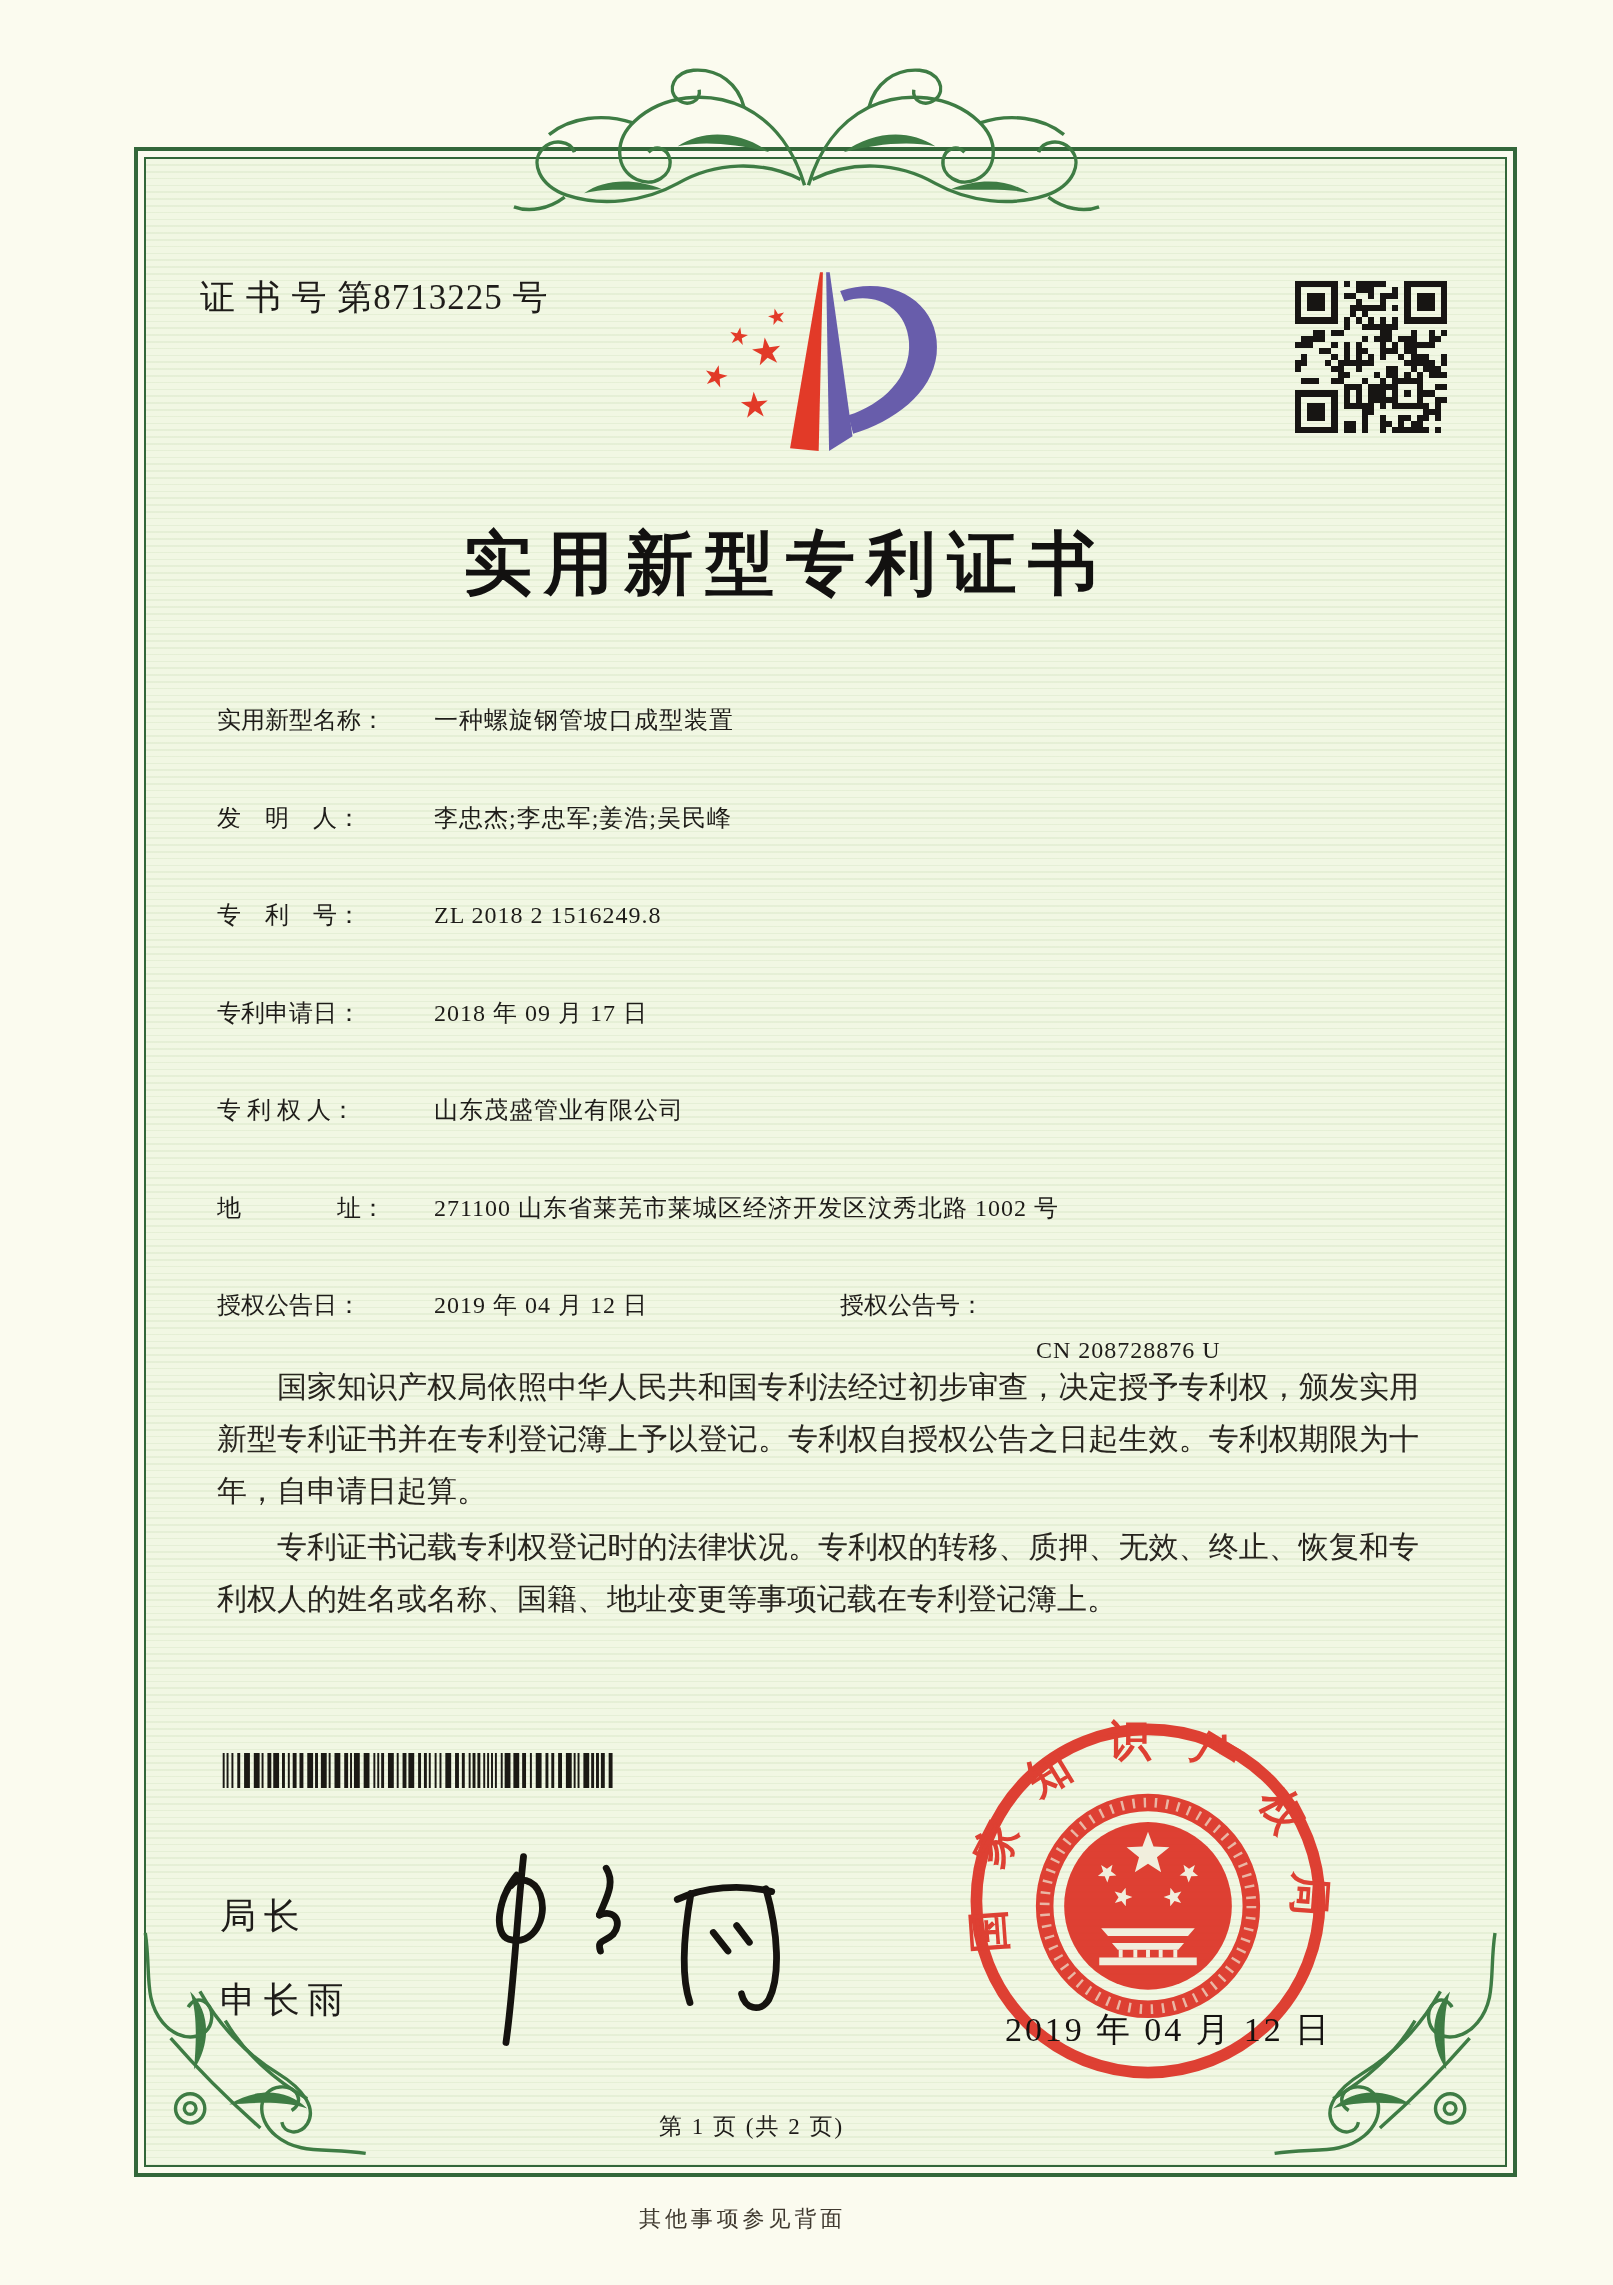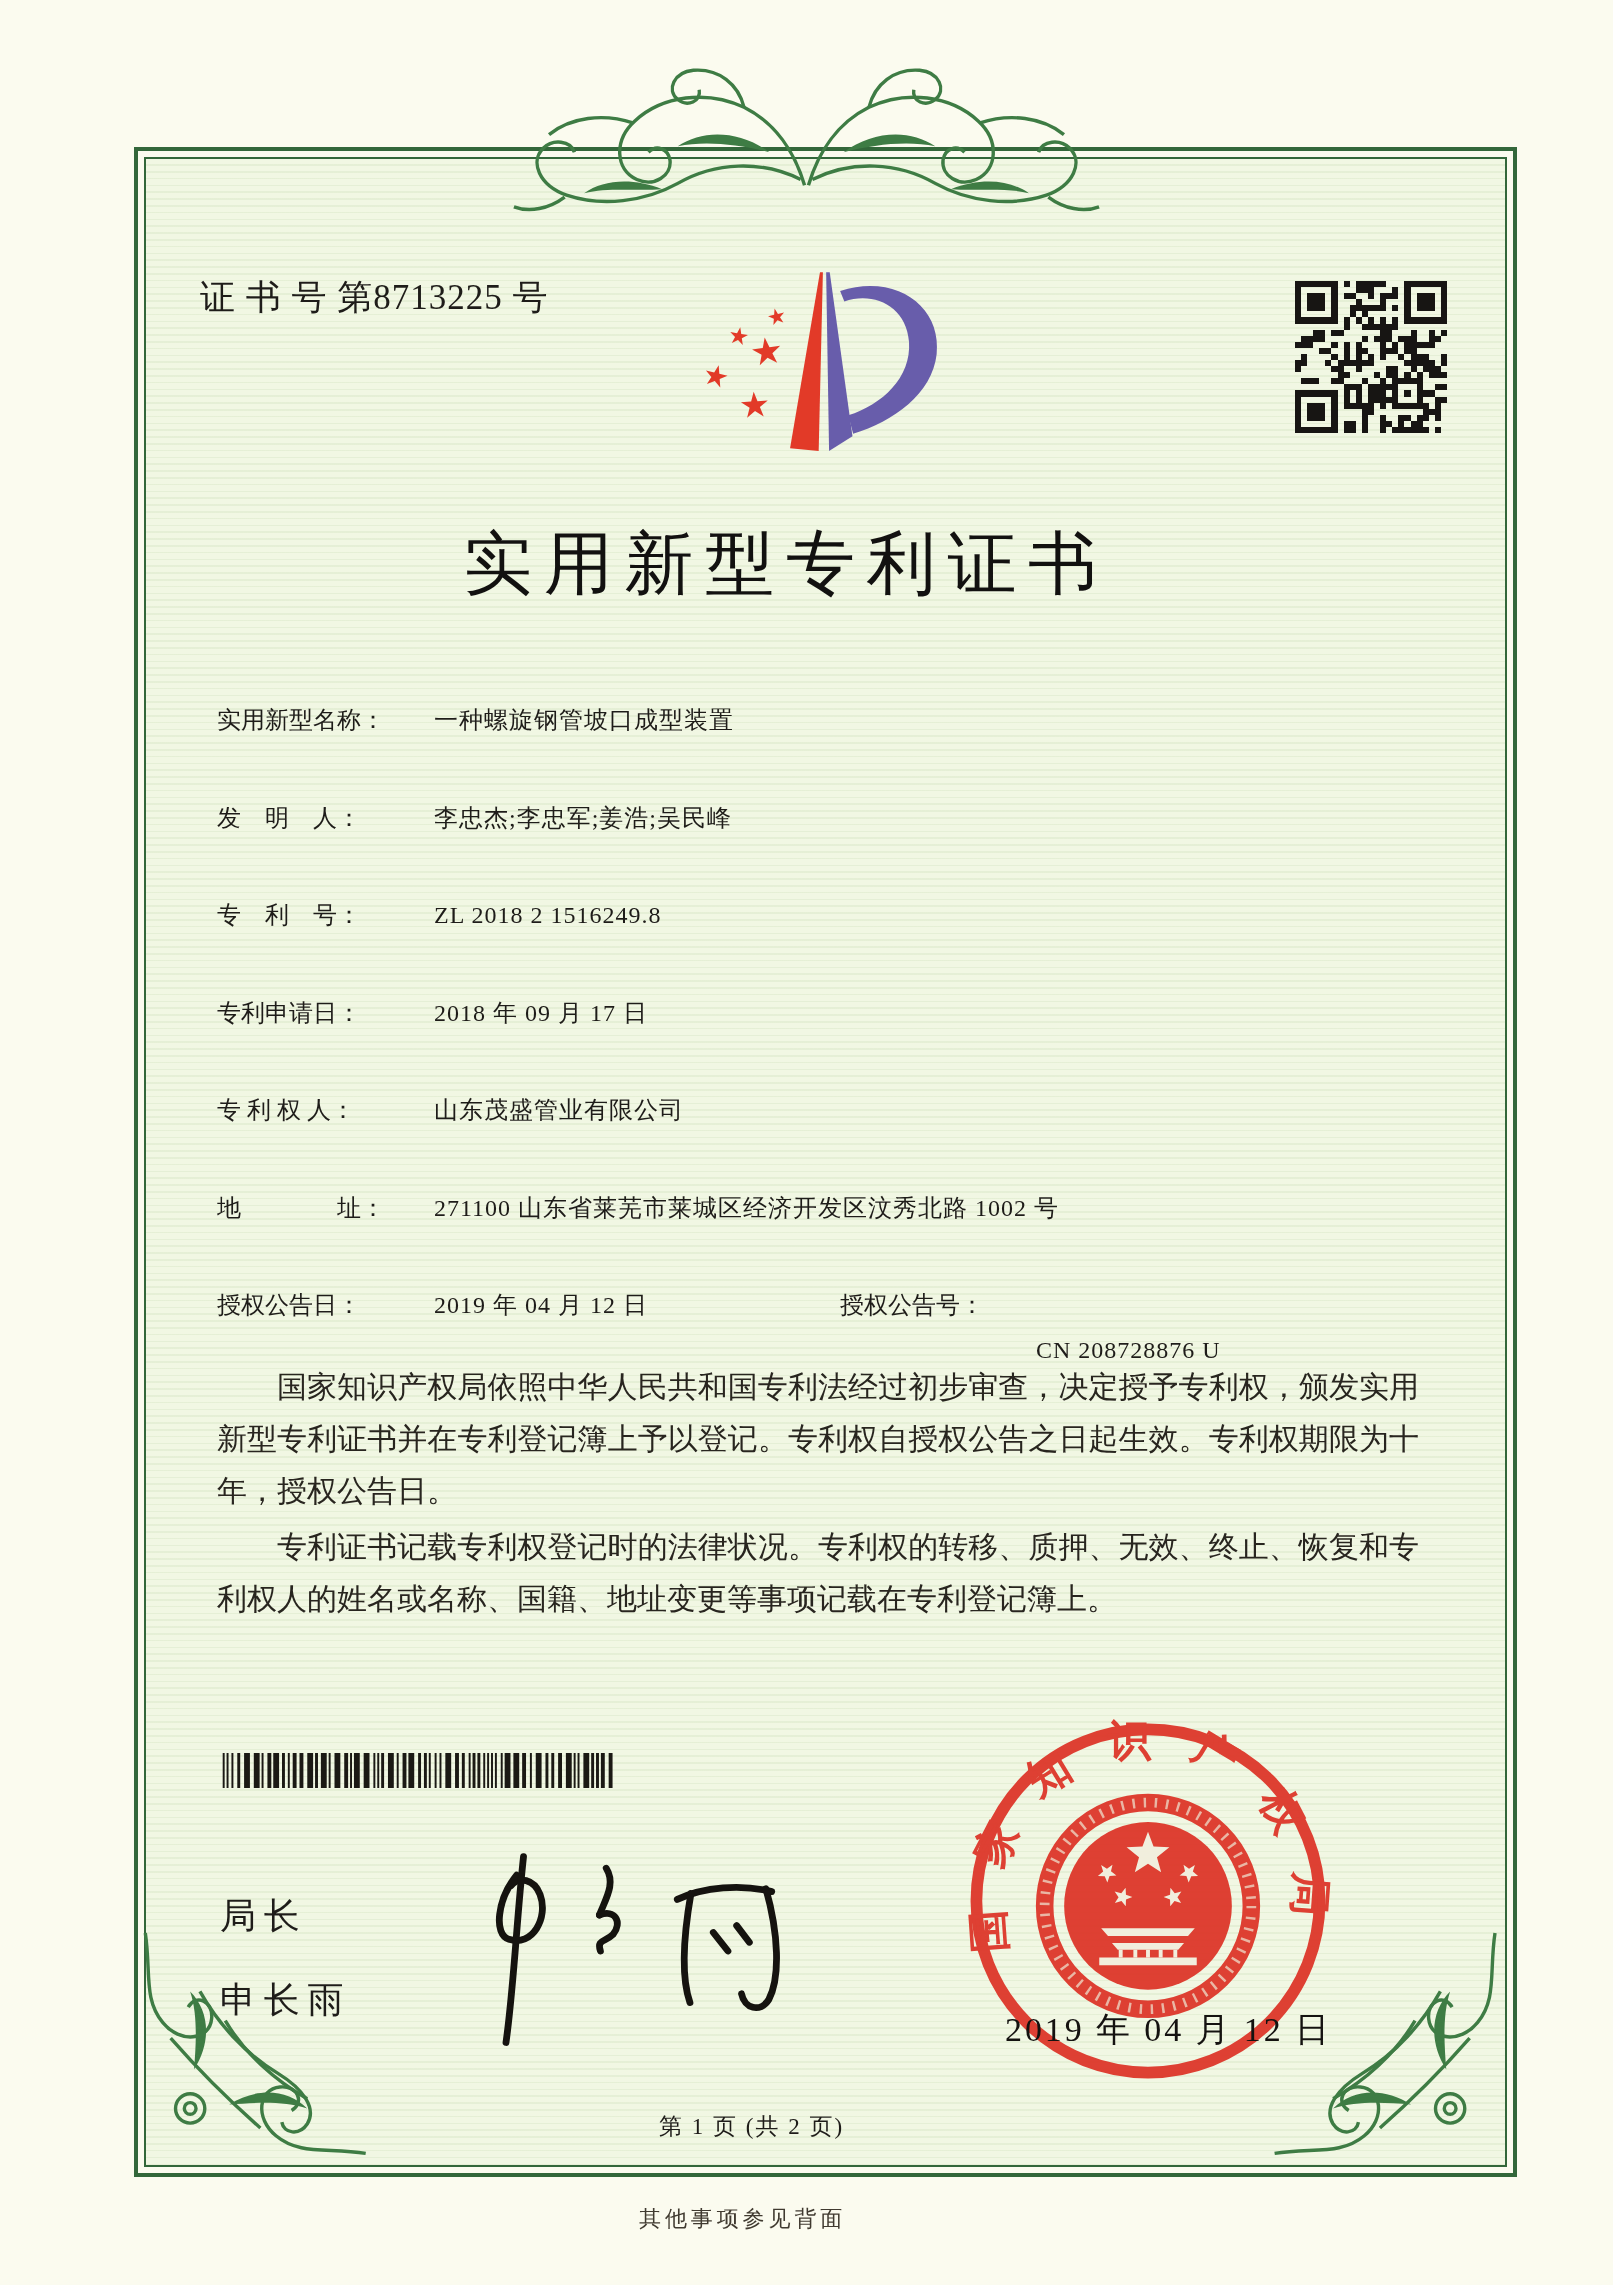--- a/index.html
+++ b/index.html
@@ -19,21 +19,21 @@
     width:100%;height:100%;box-sizing:border-box;border:2px solid #33673a;
     background:
       repeating-linear-gradient(0deg, rgba(110,160,80,.09) 0px, rgba(110,160,80,.09) 1.5px, rgba(255,255,255,0) 1.5px, rgba(255,255,255,0) 6.8px),
       #f1f7e3;
   }
   .orn{fill:none;stroke:#3e7c44;stroke-width:3.5px;}
   .ornf{fill:#3e7c44;stroke:none;}
   #ornaments{position:absolute;left:0;top:0;z-index:1;pointer-events:none;}
   .content{z-index:2;}
   #cert-no{left:200px;top:274px;font-size:35px;letter-spacing:1px;}
-  #doc-title{left:0;top:518px;width:1572px;text-align:center;font-size:69px;font-weight:400;letter-spacing:11.7px;color:#121110;}
+  #doc-title{left:0;top:518px;width:1572px;text-align:center;font-size:69px;font-weight:700;letter-spacing:11.7px;color:#121110;}
   .row{position:absolute;left:217px;white-space:nowrap;font-size:24px;z-index:2;}
   .flabel{display:inline-block;min-width:217px;}
   .fvalue{letter-spacing:1px;}
   .g2-label{position:absolute;left:599px;margin-left:24px;}
   .g2-value{position:absolute;left:819px;letter-spacing:1px;margin-top:48px;}
   #body-text{left:217px;top:1361px;width:1202px;font-size:30px;line-height:52px;text-align:justify;z-index:2;color:#28251f;}
   #body-text p{margin:0 0 3.9px 0;text-indent:60px;}
   #barcode-svg{left:222px;top:1753px;z-index:2;}
   #qr-svg{left:1295px;top:281px;z-index:2;}
   #logo-svg{left:663px;top:224px;z-index:2;}
@@ -436,21 +436,21 @@
 <div class="row" style="top:1192px">
   <span class="flabel">地　　　　址：</span><span class="fvalue">271100 山东省莱芜市莱城区经济开发区汶秀北路 1002 号</span>
 </div>
 <div class="row" style="top:1289px">
   <span class="flabel">授权公告日：</span><span class="fvalue">2019 年 04 月 12 日</span>
   <span class="g2-label">授权公告号：</span>
   <span class="g2-value">CN 208728876 U</span>
 </div>
 
 <div class="abs" id="body-text">
-  <p>国家知识产权局依照中华人民共和国专利法经过初步审查，决定授予专利权，颁发实用新型专利证书并在专利登记簿上予以登记。专利权自授权公告之日起生效。专利权期限为十年，授权公告日。</p>
+  <p>国家知识产权局依照中华人民共和国专利法经过初步审查，决定授予专利权，颁发实用新型专利证书并在专利登记簿上予以登记。专利权自授权公告之日起生效。专利权期限为十年，自申请日起算。</p>
   <p>专利证书记载专利权登记时的法律状况。专利权的转移、质押、无效、终止、恢复和专利权人的姓名或名称、国籍、地址变更等事项记载在专利登记簿上。</p>
 </div>
 
 <svg class="abs" id="barcode-svg" width="400" height="35" viewBox="0 0 410 36">
     <g fill="#1b1914">
       <rect x="0" y="0" width="2" height="36"></rect>
       <rect x="4" y="0" width="2" height="36"></rect>
       <rect x="9" y="0" width="2" height="36"></rect>
       <rect x="15" y="0" width="3" height="36"></rect>
       <rect x="22" y="0" width="6" height="36"></rect>

